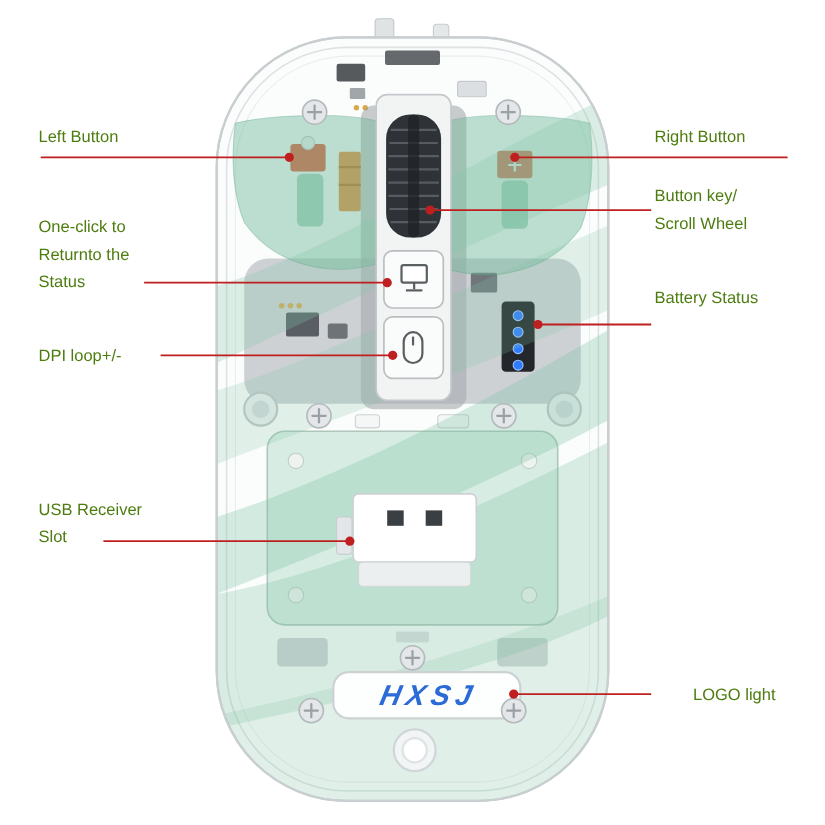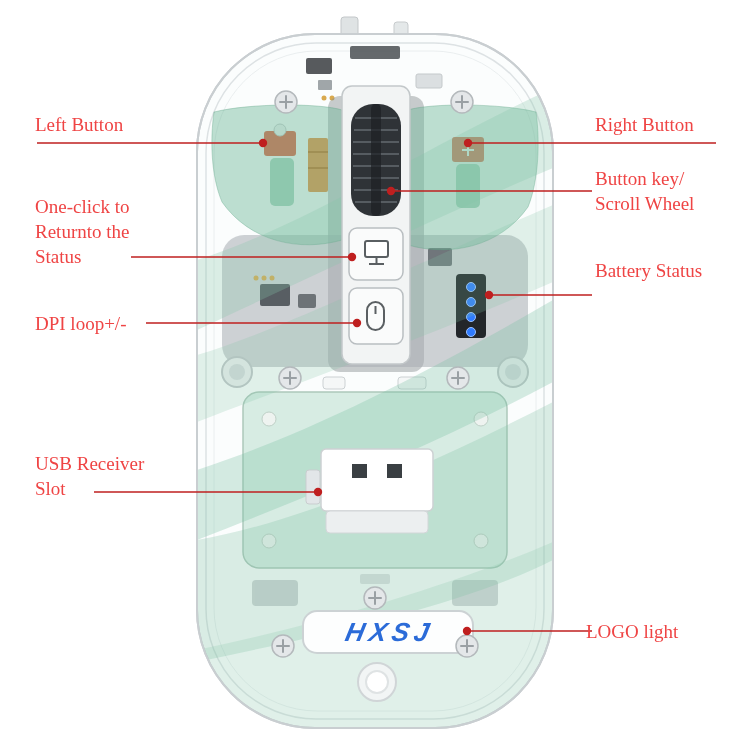--- a/index.html
+++ b/index.html
@@ -11,25 +11,24 @@
   .stage {
     position:relative; width:750px; height:750px;
     background:#ffffff; overflow:hidden;
   }
   .mouse-svg, .callout-svg {
     position:absolute; left:0; top:0; width:750px; height:750px;
   }
   .callout-svg { pointer-events:none; }
   .callout-label {
     position:absolute;
-    color:#ef4444;
-    font-size:19px;
+    color:#4d7c0f;
+    font-size:15px;
     line-height:25px;
     white-space:nowrap;
-    font-family:Liberation Serif, serif;
   }
   .callout-label span { display:block; }
 </style>
 </head>
 <body>
 
 <div class="stage">
 
   <svg class="mouse-svg" viewBox="0 0 750 750">
     <defs>
@@ -279,15 +278,15 @@
 
   <div class="callout-label" style="left:595px; top:258px;">Battery Status</div>
 
   <div class="callout-label" style="left:35px; top:311px;">DPI loop+/-</div>
 
   <div class="callout-label" style="left:35px; top:451px;">
     <span>USB Receiver</span>
     <span>Slot</span>
   </div>
 
-  <div class="callout-label" style="left:586px; top:619px;">LOGO light</div>
+  <div class="callout-label" style="left:630px; top:619px;">LOGO light</div>
 
 </div>
 
 </body></html>

